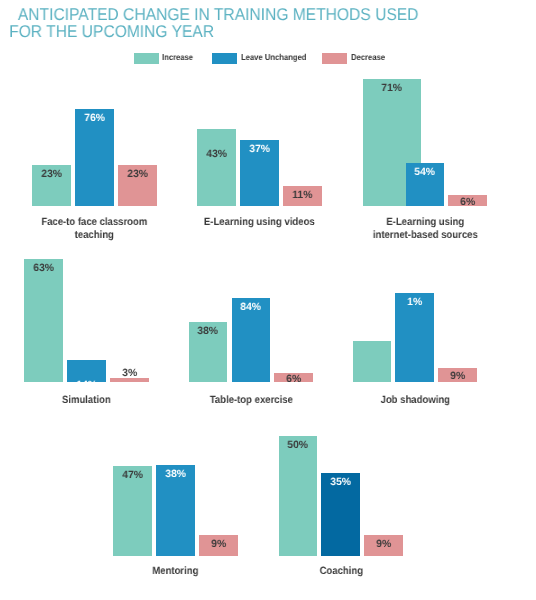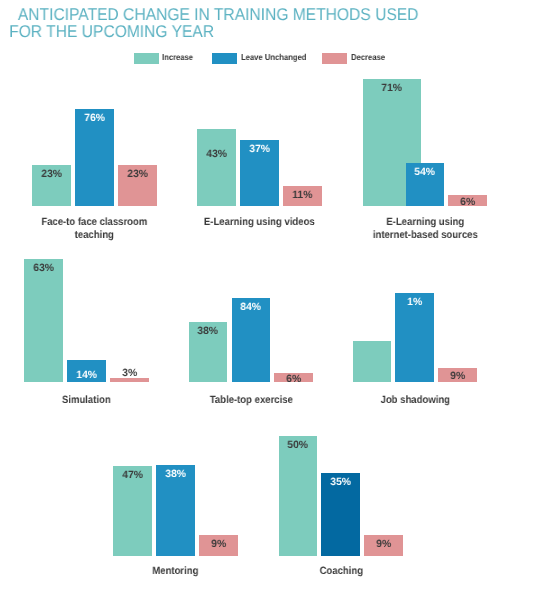--- a/index.html
+++ b/index.html
@@ -137,21 +137,21 @@
       </div>
       <div class="glabel" style="left: 312.7px; width: 224.6px; top: 216.4px;">
         <i>E-Learning using</i>
         <i>internet-based sources</i>
       </div>
       <div class="group" style="left: 24px; top: 0px; width: 124.6px; height: 382px;">
         <div class="bar" style="left: 0px; width: 38.8px; height: 122.904px; background: rgb(125, 204, 189);">
           <span class="val" style="color: rgb(58, 58, 58); top: 4px;"><i>63%</i></span>
         </div>
         <div class="bar" style="left: 42.9px; width: 38.8px; height: 21.978px; background: rgb(33, 144, 195);">
-          <span class="val" style="color: rgb(255, 255, 255); top: 10px;"><i>14%</i></span>
+          <span class="val" style="color: rgb(255, 255, 255); top: 20px;"><i>14%</i></span>
         </div>
         <div class="bar" style="left: 85.8px; width: 38.8px; height: 4.356px; background: rgb(224, 148, 149);">
           <span class="val" style="color: rgb(58, 58, 58); top: -9.4px;"><i>3%</i></span>
         </div>
       </div>
       <div class="glabel" style="left: -26px; width: 224.6px; top: 393.6px;">
         <i>Simulation</i>
       </div>
       <div class="group" style="left: 188.7px; top: 0px; width: 124.6px; height: 382px;">
         <div class="bar" style="left: 0px; width: 38.8px; height: 60.426px; background: rgb(125, 204, 189);">

